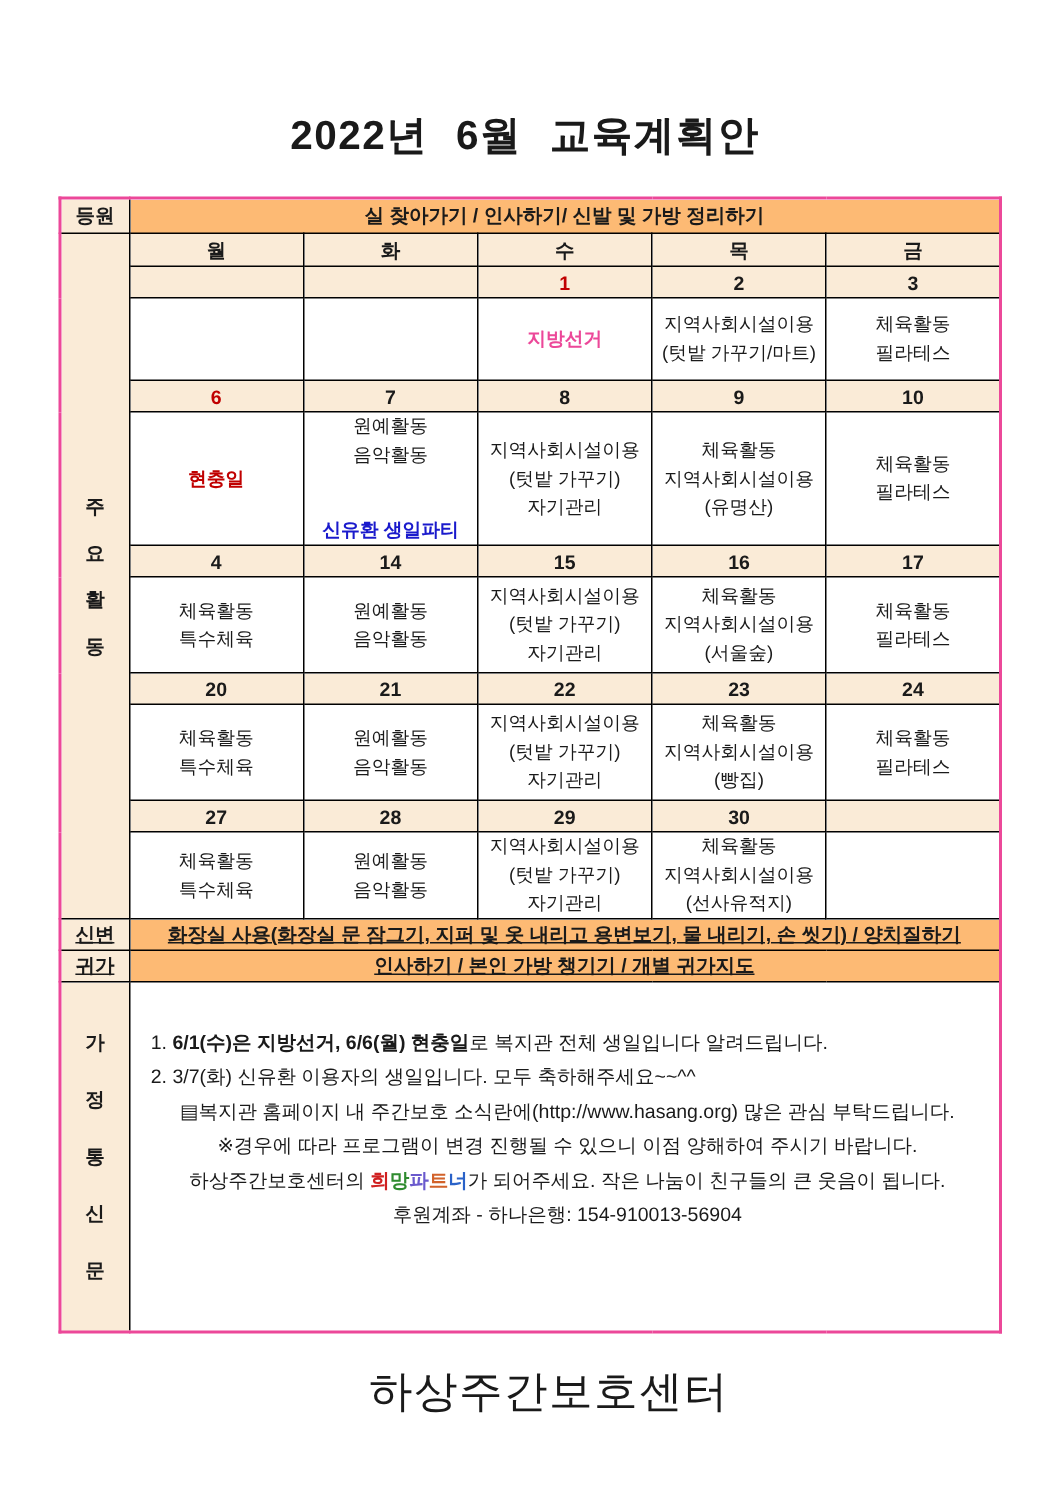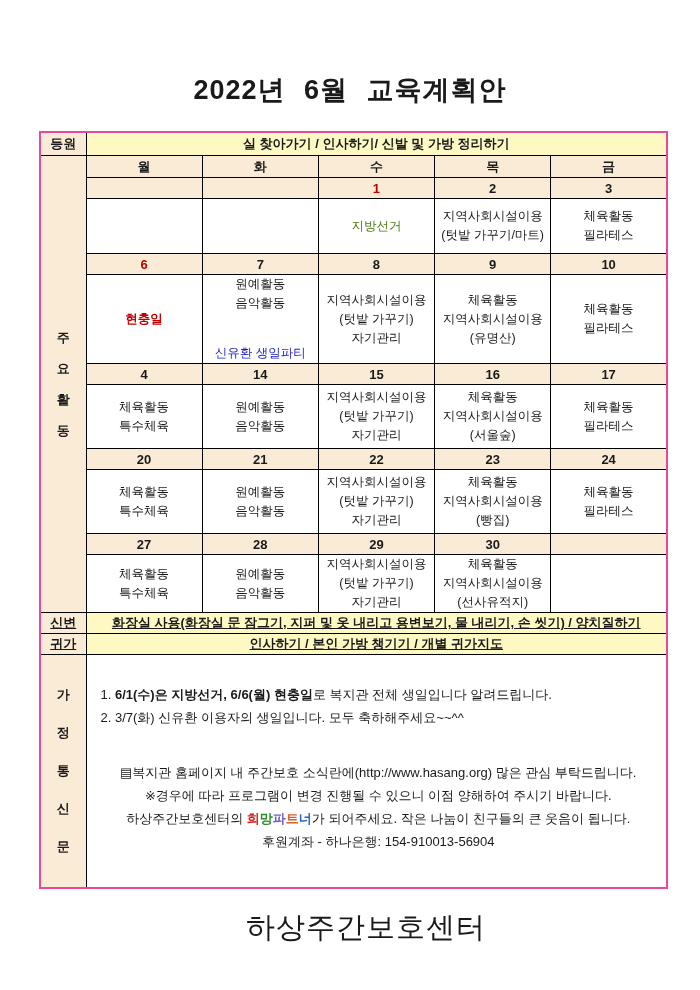--- a/index.html
+++ b/index.html
@@ -15,21 +15,21 @@
   table.plan{
     position:absolute;left:39px;top:131px;width:627px;
     border-collapse:collapse;table-layout:fixed;border:2px solid #ec4899;
   }
   table.plan td{border:1px solid #000;padding:0;overflow:hidden;}
   .beige{background:#faebd7;}
   .label-cell{
     text-align:center;font-weight:bold;font-size:13px;vertical-align:middle;
   }
   .span-cell{
-    background:#fef9c3;text-align:center;font-weight:bold;font-size:13px;vertical-align:middle;
+    background:#fdba74;text-align:center;font-weight:bold;font-size:13px;vertical-align:middle;
   }
   .day-h{
     text-align:center;font-weight:bold;font-size:13px;vertical-align:middle;
   }
   .date-cell{
     text-align:center;font-weight:bold;font-size:13px;vertical-align:middle;
   }
   .activity-cell{
     background:#fff;text-align:center;font-size:12.5px;vertical-align:middle;
   }
@@ -39,21 +39,21 @@
   .r-date td{height:20px;}
   .r-tail td{height:20px;text-decoration:underline;}
   .vlabel{text-align:center;vertical-align:middle;font-weight:bold;font-size:13px;}
   .vlabel span{display:block;}
   .main-vchar{line-height:31px;}
   .notice-vchar{line-height:38px;}
   .notice-cell{background:#fff;vertical-align:top;}
   .notice-body{padding:28px 10px 0 14px;font-size:13px;}
   .notice-line{line-height:23px;}
   .notice-line.center{text-align:center;}
-  .notice-line.gap{margin-top:32px;}
+  .notice-line.gap{}
   .footer{
     position:absolute;top:908px;left:16px;width:700px;text-align:center;
     font-size:29px;font-weight:400;letter-spacing:1px;margin:0;
   }
 </style>
 </head>
 <body>
 
 <div class="page">
 
@@ -92,21 +92,21 @@
           <td class="date-cell beige"></td>
           <td class="date-cell beige"></td>
           <td class="date-cell beige" style="color: rgb(192, 0, 0);">1</td>
           <td class="date-cell beige">2</td>
           <td class="date-cell beige">3</td>
         </tr>
         <tr>
           <td class="activity-cell" style="height: 54px;"></td>
           <td class="activity-cell" style="height: 54px;"></td>
           <td class="activity-cell" style="height: 54px;">
-            <div class="activity-line" style="color: #4d7c0f; font-weight: normal;">지방선거</div>
+            <div class="activity-line" style="color: #ec4899; font-weight: bold;">지방선거</div>
           </td>
           <td class="activity-cell" style="height: 54px;">
             <div class="activity-line">지역사회시설이용</div>
             <div class="activity-line">(텃밭 가꾸기/마트)</div>
           </td>
           <td class="activity-cell" style="height: 54px;">
             <div class="activity-line">체육활동</div>
             <div class="activity-line">필라테스</div>
           </td>
         </tr>
@@ -117,21 +117,21 @@
           <td class="date-cell beige">9</td>
           <td class="date-cell beige">10</td>
         </tr>
         <tr>
           <td class="activity-cell" style="height: 63px;">
             <div class="activity-line" style="color: rgb(192, 0, 0); font-weight: bold;">현충일</div>
           </td>
           <td class="activity-cell" style="height: 63px;">
             <div class="activity-line">원예활동</div>
             <div class="activity-line">음악활동</div>
-            <div class="activity-line" style="color: rgb(26, 26, 204); font-weight: normal; margin-top: 31px;">신유환 생일파티</div>
+            <div class="activity-line" style="color: rgb(26, 26, 204); font-weight: bold; margin-top: 31px;">신유환 생일파티</div>
           </td>
           <td class="activity-cell" style="height: 63px;">
             <div class="activity-line">지역사회시설이용</div>
             <div class="activity-line">(텃밭 가꾸기)</div>
             <div class="activity-line">자기관리</div>
           </td>
           <td class="activity-cell" style="height: 63px;">
             <div class="activity-line">체육활동</div>
             <div class="activity-line">지역사회시설이용</div>
             <div class="activity-line">(유명산)</div>

